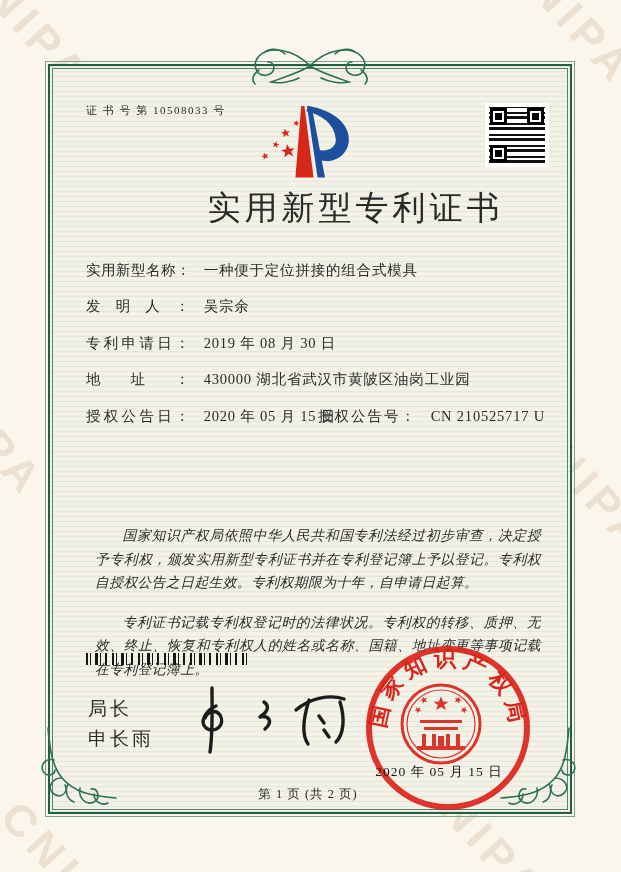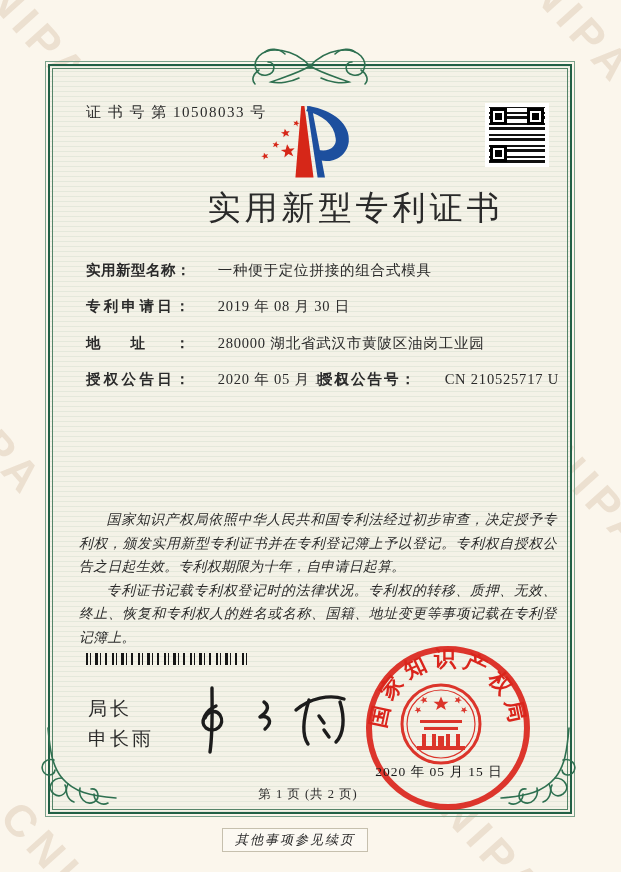--- a/index.html
+++ b/index.html
@@ -23,51 +23,51 @@
       repeating-linear-gradient(180deg, rgba(120,165,135,0.13) 0 1px, rgba(0,0,0,0) 1px 5px),
       #f4f2e7;
   }
   .frame::before{
     content:""; position:absolute; inset:-5px; border:1px solid #7ba28b; pointer-events:none;
   }
   .frame::after{
     content:""; position:absolute; inset:2px; border:1px solid #558468; pointer-events:none;
   }
   .ornament{ position:absolute; pointer-events:none; }
-  .cert-number{ position:absolute; left:86px; top:103px; font-size:15px; letter-spacing:1.5px; }
+  .cert-number{ position:absolute; left:86px; top:103px; font-size:11px; letter-spacing:1.5px; }
   .logo{ position:absolute; left:248px; top:102px; }
   .qr{
     position:absolute; left:489px; top:107px; width:56px; height:56px; background:#fff;
     background-image:
       repeating-linear-gradient(0deg,#111 0 3px, rgba(255,255,255,0) 3px 5px, #111 5px 7px, rgba(255,255,255,0) 7px 11px),
       repeating-linear-gradient(90deg,#fff 0 3px, rgba(255,255,255,0) 3px 6px, #fff 6px 8px, rgba(255,255,255,0) 8px 12px);
     outline:4px solid #fff;
   }
   .qf{ position:absolute; width:11px; height:11px; border:3px solid #000; background:#fff; }
   .qf::after{ content:""; position:absolute; inset:2px; background:#000; }
   .qf.tl{ left:1px; top:1px; } .qf.tr{ right:1px; top:1px; } .qf.bl{ left:1px; bottom:1px; }
   .title{
     position:absolute; left:48px; top:186px; width:615px; text-align:center;
     font-size:33px; font-weight:normal; letter-spacing:4px;
   }
   .fields{ position:absolute; left:86px; top:252px; width:470px; font-size:14.5px; }
   .frow{ position:relative; height:36.4px; line-height:36.4px; white-space:nowrap; }
   .flabel{
     display:inline-block; width:104px; text-align:justify; text-align-last:justify;
-    vertical-align:bottom; letter-spacing:0.5px;font-weight:bold;
-  }
-  .fvalue{ margin-left:24px; letter-spacing:0.8px; }
+    vertical-align:bottom; letter-spacing:0.5px;
+  }
+  .fvalue{ margin-left:10px; letter-spacing:0.8px; }
   .grant2{ position:absolute; left:232px; top:0; }
   .grant2 .flabel{ width:auto; text-align-last:auto; letter-spacing:2px; }
   .body-text{
     position:absolute; left:79px; top:508px; width:478px;
     font-size:13.8px; line-height:23.6px; font-style:italic;
     text-align:justify; letter-spacing:0.4px;
   }
-  .body-text p{ margin:0; text-indent:2em; }
+  .body-text p{ margin:16px; text-indent:2em; }
   .barcode{
     position:absolute; left:86px; top:653px; width:163px; height:12px;
     background:repeating-linear-gradient(90deg,
       #161616 0 2px, transparent 2px 4px, #161616 4px 5px, transparent 5px 9px,
       #161616 9px 12px, transparent 12px 14px, #161616 14px 15px, transparent 15px 19px,
       #161616 19px 21px, transparent 21px 26px);
   }
   .signer{ position:absolute; left:88px; top:694px; font-size:19px; letter-spacing:3px; line-height:30px; }
   .signature{ position:absolute; left:172px; top:680px; }
   .seal{ position:absolute; left:362px; top:642px; }
@@ -157,26 +157,30 @@
   </div>
 
   <div class="title">实用新型专利证书</div>
 
   <div class="fields">
     <div class="frow">
       <span class="flabel">实用新型名称：</span>
       <span class="fvalue">一种便于定位拼接的组合式模具</span>
     </div>
     <div class="frow">
+      <span class="flabel">发明人：</span>
+      <span class="fvalue">吴宗余</span>
+    </div>
+    <div class="frow">
       <span class="flabel">专利申请日：</span>
       <span class="fvalue">2019 年 08 月 30 日</span>
     </div>
     <div class="frow">
       <span class="flabel">地址：</span>
-      <span class="fvalue">280000 湖北省武汉市黄陂区油岗工业园</span>
+      <span class="fvalue">430000 湖北省武汉市黄陂区油岗工业园</span>
     </div>
     <div class="frow">
       <span class="flabel">授权公告日：</span>
       <span class="fvalue">2020 年 05 月 15 日</span>
       <span class="grant2">
         <span class="flabel">授权公告号：</span>
         <span class="fvalue">CN 210525717 U</span>
       </span>
     </div>
   </div>
@@ -229,15 +233,14 @@
       <rect x="55" y="104" width="48" height="4"></rect>
     </g>
     <text font-size="22" font-weight="bold" fill="#da251c" letter-spacing="6" font-family="'Liberation Serif','DejaVu Serif',serif">
       <textPath href="#sealArc" startOffset="50%" text-anchor="middle">国家知识产权局</textPath>
     </text>
     <text x="77" y="134" text-anchor="middle" font-size="13.5" fill="#1a1a1a" letter-spacing="1" font-family="'Liberation Serif','DejaVu Serif',serif">2020 年 05 月 15 日</text>
   </svg>
 
   <div class="page-footer">第 1 页 (共 2 页)</div>
 
-  <div class="continuation">其他事项参见续页</div>
 
 </div>
 
 </body></html>

